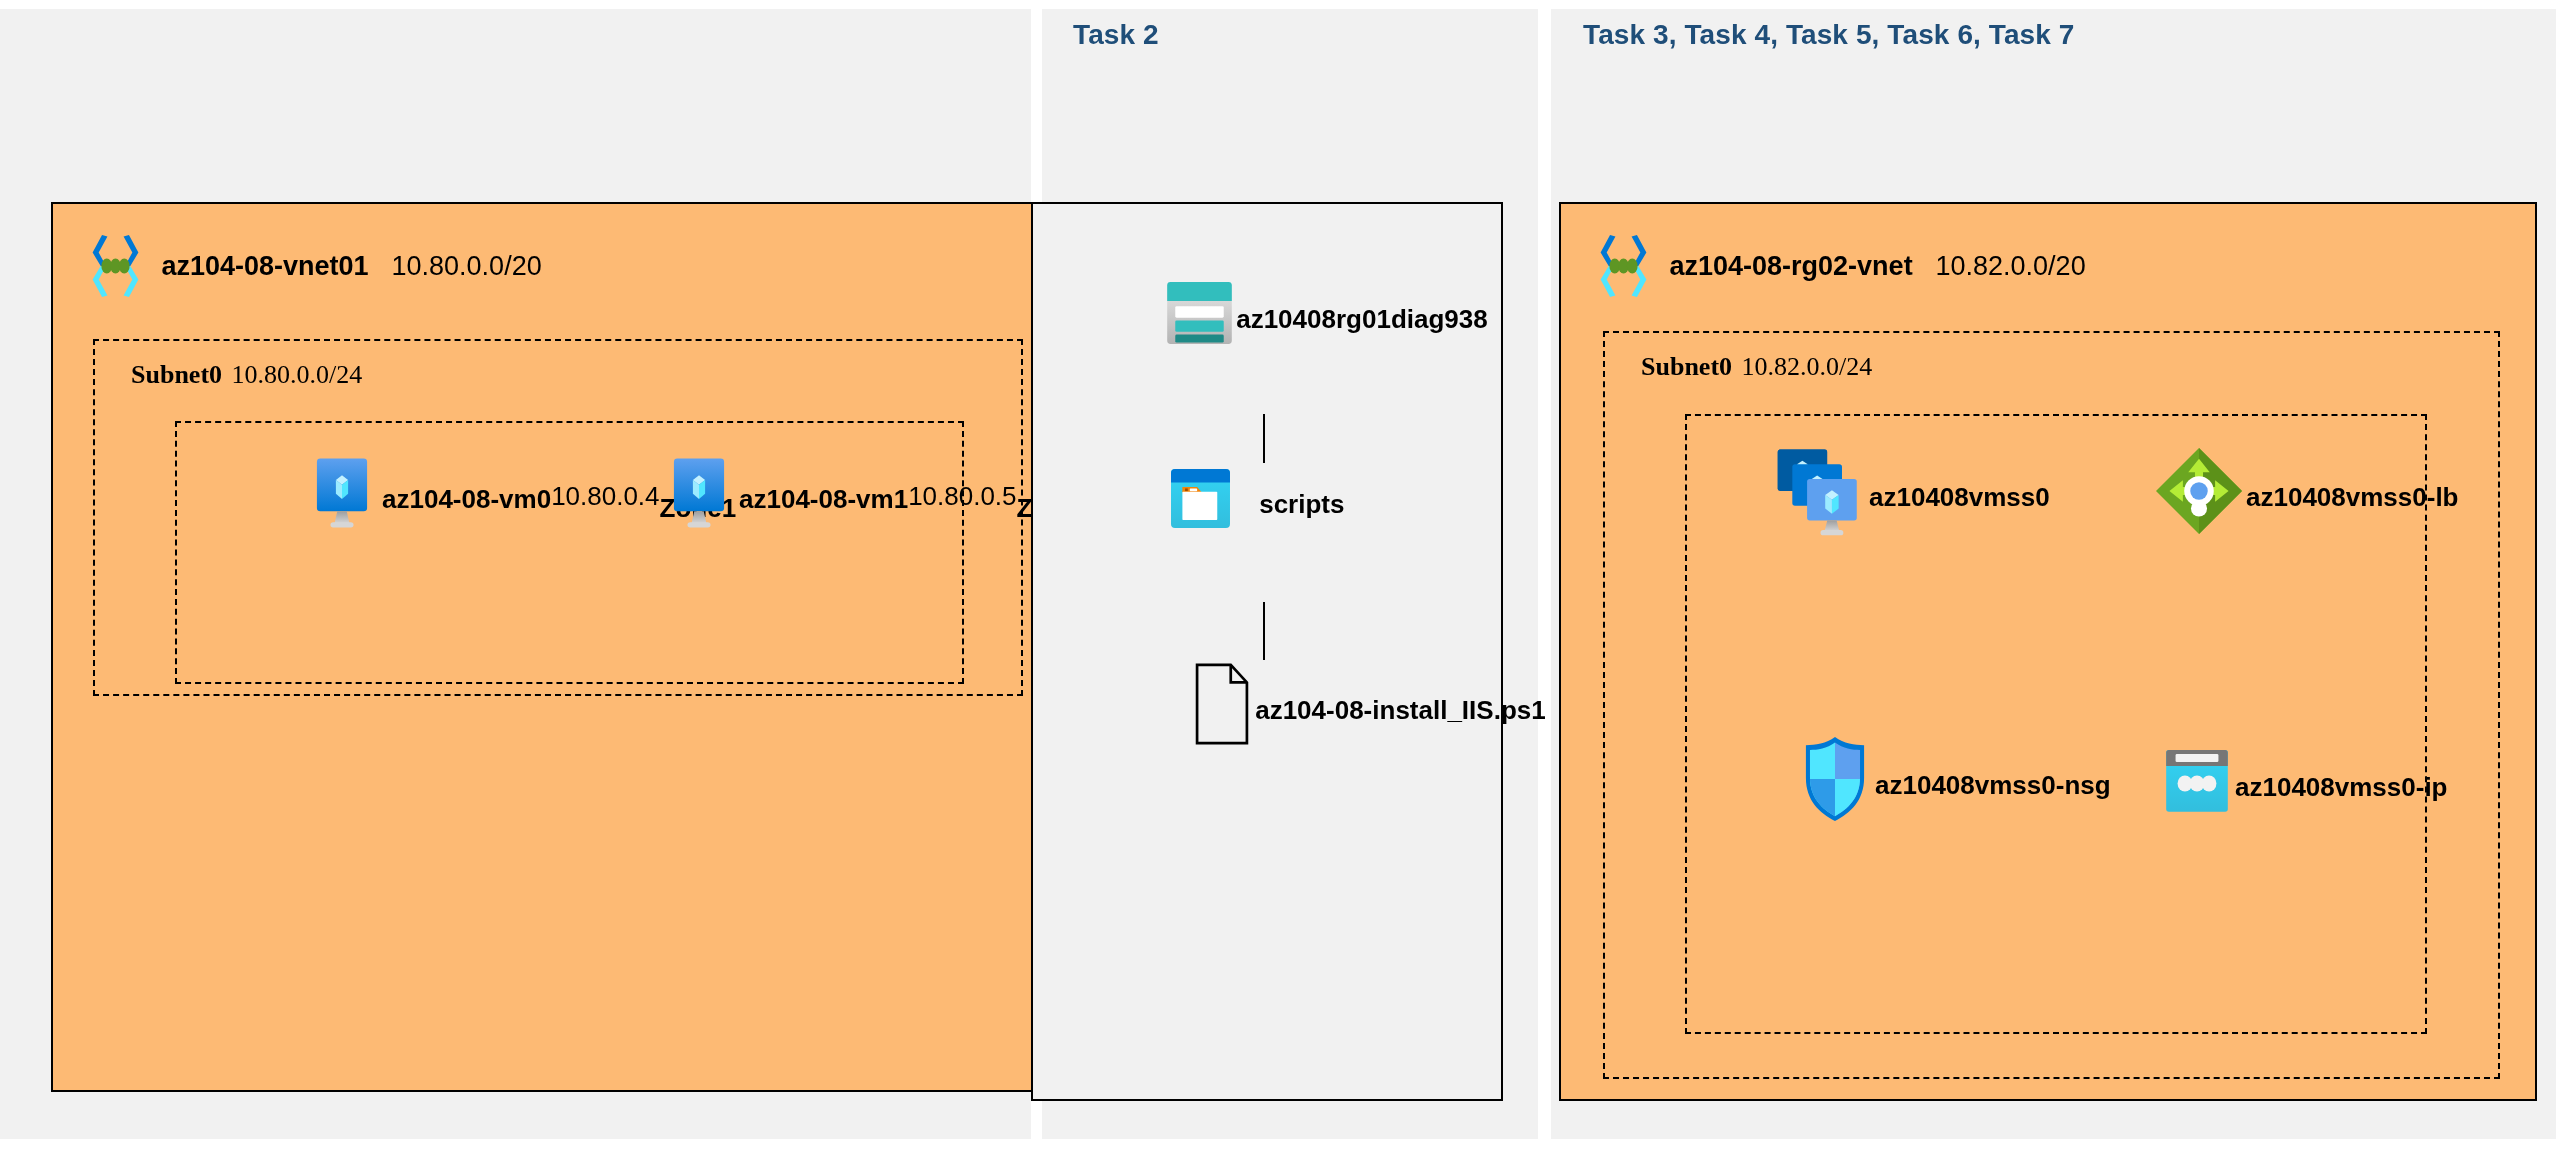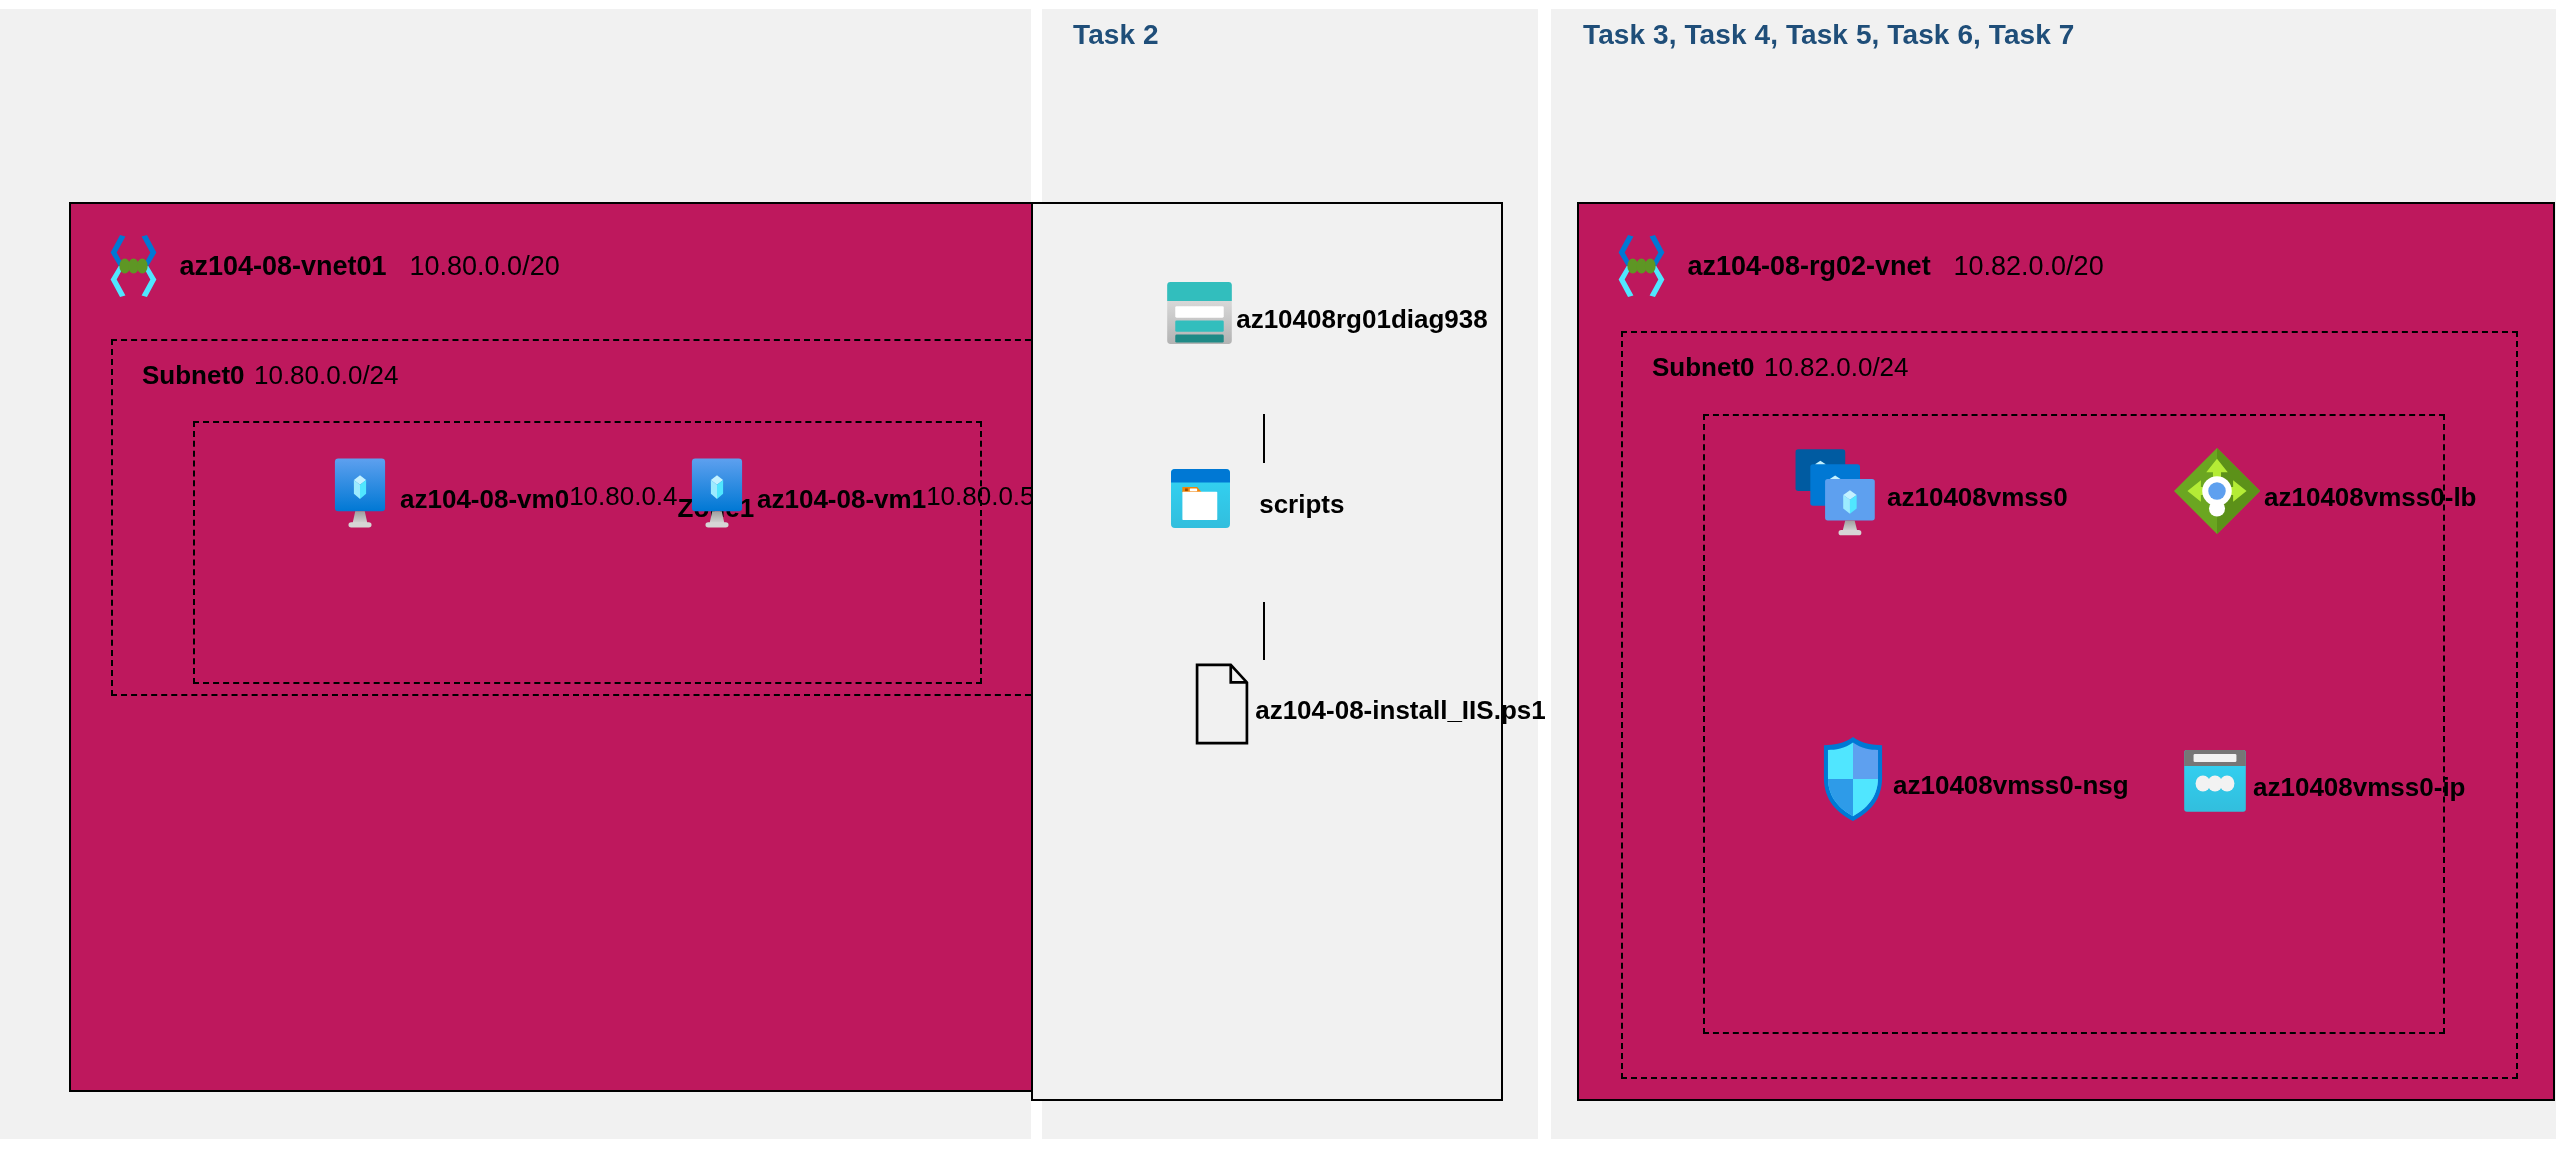--- a/index.html
+++ b/index.html
@@ -12,38 +12,38 @@
   #panel-3{left:1551px;top:9.4px;width:1005px;height:1130px;}
 
   .task-label{position:absolute;color:#1F4E79;font-weight:bold;
               font-size:28px;letter-spacing:0.1px;white-space:nowrap;}
   #task-label-1{left:31px;top:19px;}
 
   .rg-row{position:absolute;display:flex;align-items:center;gap:15px;}
   #rg-row-1{left:51px;top:86px;}
   .rg-name{font-size:27px;font-weight:bold;color:#000;white-space:nowrap;}
 
-  .vnet-box{position:absolute;border:2.7px solid #000;background:#be185d;box-sizing:border-box;margin-left:18px;}
+  .vnet-box{position:absolute;border:2.7px solid #000;background:#fdba74;box-sizing:border-box;}
   #vnet-box-1{left:51px;top:202px;width:1436px;height:890px;}
   #vnet-box-2{left:1559px;top:202px;width:978px;height:890px;}
   
   #panel-2{z-index:5;}
   #panel-3{z-index:6;}
   #panel-1{z-index:1;}
   #vnet-box-1{z-index:2;}
 
   .vnet-row{position:absolute;display:flex;align-items:center;gap:13.5px;top:27px;left:30px;}
   .vnet-name{font-size:27px;font-weight:bold;color:#000;white-space:nowrap;}
   .vnet-cidr{font-size:27px;font-weight:normal;color:#000;white-space:nowrap;margin-left:9.4px;}
 
   .subnet-box{position:absolute;border:2.7px dashed #000;background:transparent;box-sizing:border-box;}
   #subnet-box-1{left:40px;top:135px;width:930px;height:357px;}
   #subnet-box-2{left:42px;top:127px;width:897px;height:748px;}
 
-  .subnet-hdr{position:absolute;left:29px;top:19px;display:flex;align-items:baseline;gap:9.4px;white-space:nowrap;}
+  .subnet-hdr{position:absolute;left:36px;top:19px;display:flex;align-items:baseline;gap:9.4px;white-space:nowrap;font-family:Liberation Serif, serif;}
   .subnet-name{font-size:26px;font-weight:bold;color:#000;}
   .subnet-cidr{font-size:26px;font-weight:normal;color:#000;}
 
   .inner-dashed{position:absolute;border:2.7px dashed #000;box-sizing:border-box;}
   #inner-dashed-1{left:80px;top:80px;width:789px;height:263px;}
   #inner-dashed-2{left:80px;top:81px;width:742px;height:620px;}
 
   .node{position:absolute;display:flex;align-items:center;}
   .node .lbl{font-size:26px;font-weight:bold;color:#000;margin-top:12px;white-space:nowrap;text-align:center;}
   .node .sub{font-size:26px;font-weight:normal;color:#000;margin-top:6.7px;white-space:nowrap;text-align:center;}

